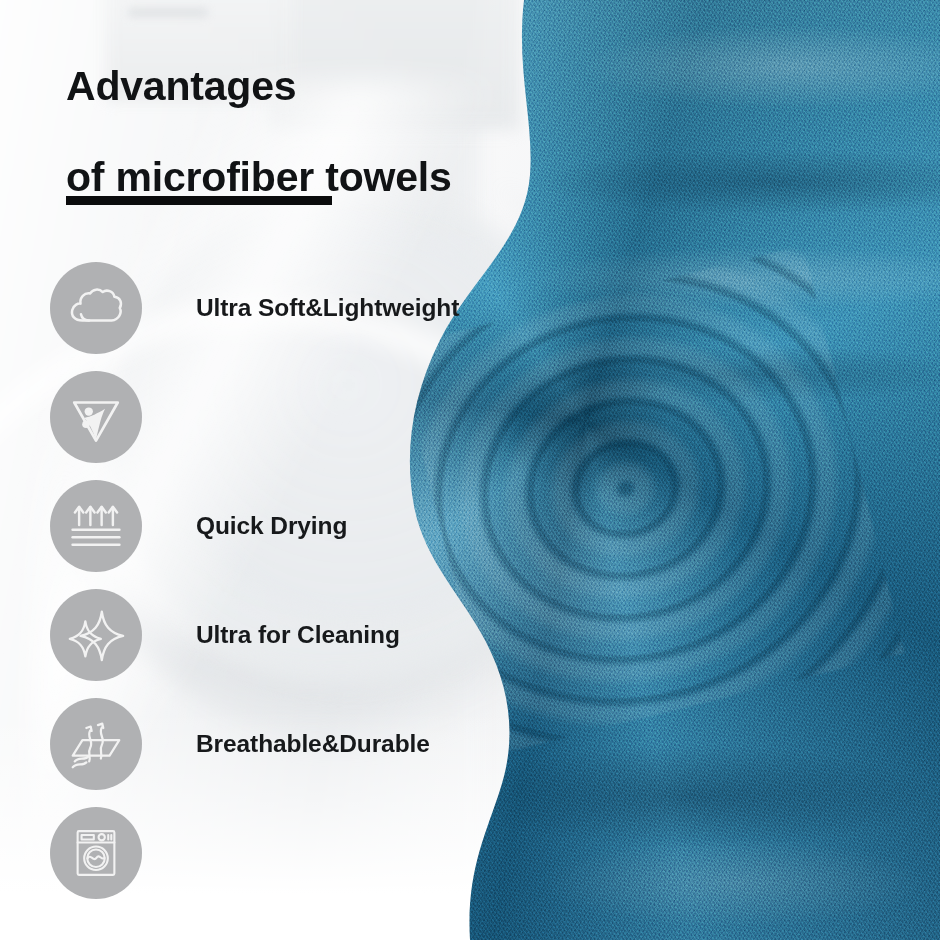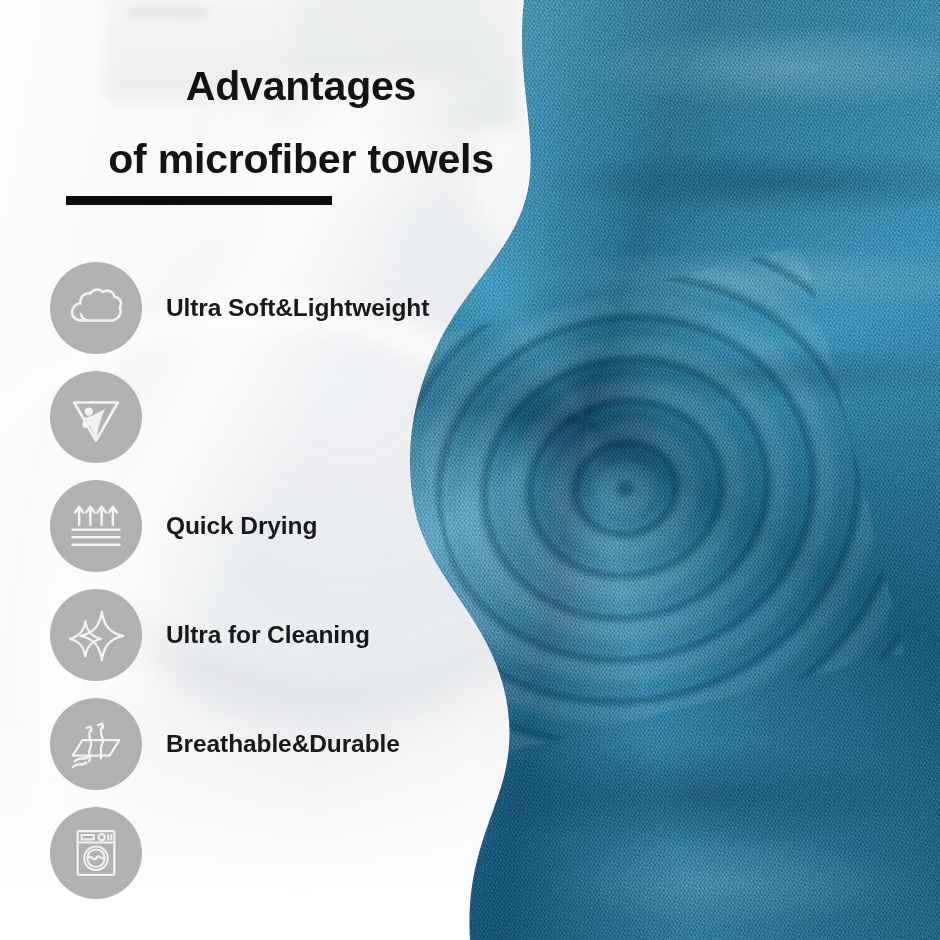--- a/index.html
+++ b/index.html
@@ -131,41 +131,40 @@
   }
 
   
   .headline{
     position:absolute;left:66px;top:66px;width:470px;
   }
   .headline .line{
     font-size:41px;font-weight:bold;color:#111315;
     letter-spacing:-.2px;line-height:1.0;
     white-space:nowrap;
-    text-align:center;
-  }
-  .headline .line2{margin-top:32px;}
+  }
+  .headline .line2{margin-top:50px;}
   .rule{
     position:absolute;left:66px;top:196px;width:266px;height:9px;background:#0b0c0d;
   }
 
   
   .features{position:absolute;left:0;top:0;width:560px;}
   .feature{
     position:absolute;left:50px;display:flex;align-items:center;
   }
   .badge{
     width:92px;height:92px;border-radius:50%;
     background:#b0b1b3;
     display:flex;align-items:center;justify-content:center;
     flex:0 0 auto;
   }
   .badge svg{display:block;}
   .feature-label{
-    margin-left:24px;
+    margin-left:54px;
     font-size:24.5px;font-weight:bold;color:#17191b;
     white-space:nowrap;letter-spacing:-.1px;
   }
 </style>
 </head>
 <body>
 
 <div id="poster">
 
   <div class="bg-layer">

